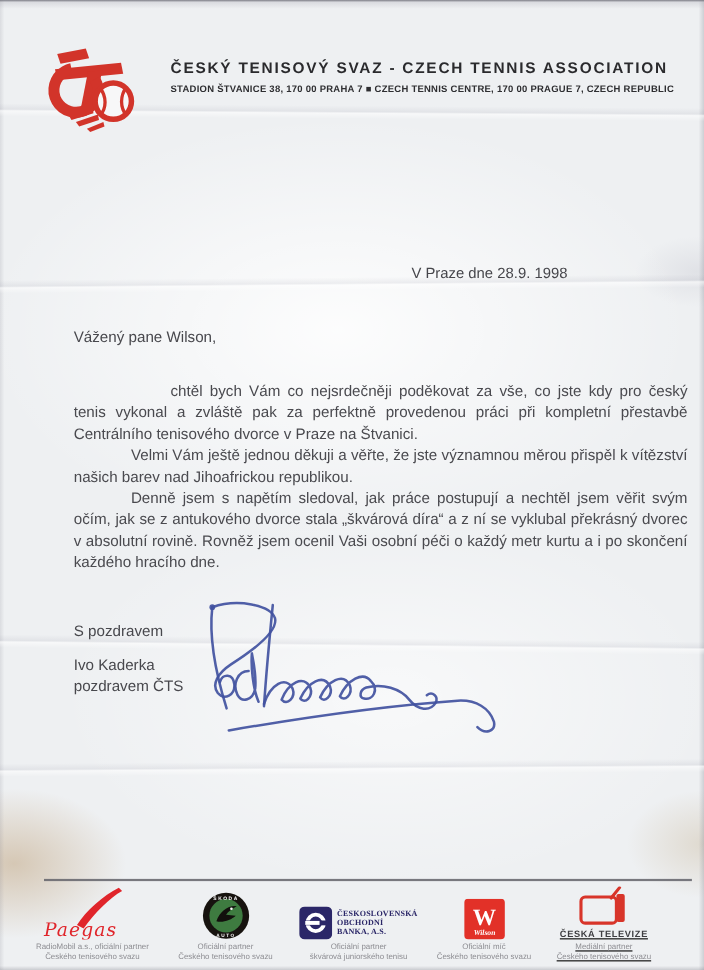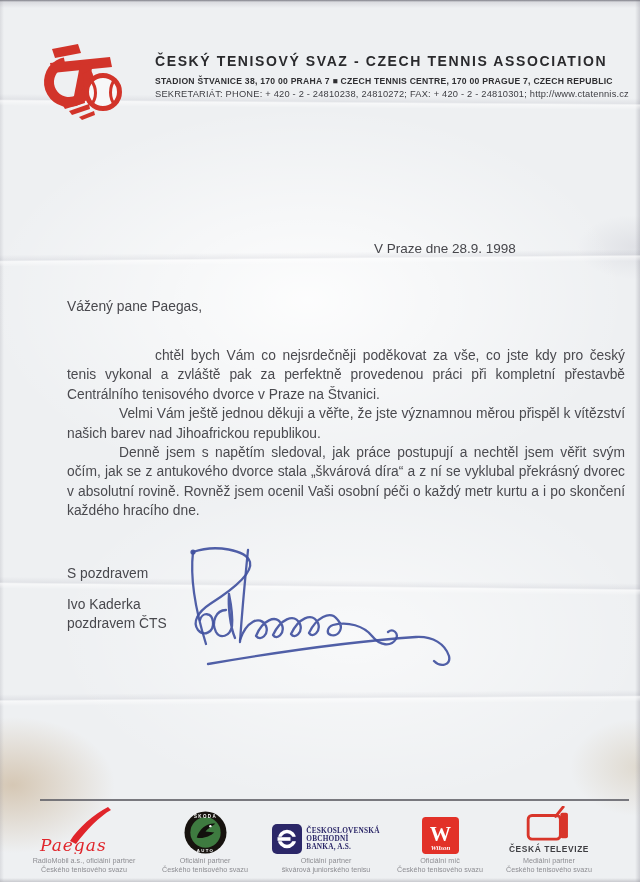--- a/index.html
+++ b/index.html
@@ -69,25 +69,24 @@
       <path d="M 43,75 L 58,69 L 59,73 L 46,78 Z"></path>
     </g>
     <circle cx="33" cy="40" r="20" fill="none" stroke="#d2342a" stroke-width="10" stroke-dasharray="100 26" transform="rotate(-30 33 40)"></circle>
     <circle cx="67" cy="50" r="16.5" fill="#f7f7f8" stroke="#d2342a" stroke-width="5"></circle>
     <path d="M 55,38 C 61,46 61,56 55,63" fill="none" stroke="#d2342a" stroke-width="3"></path>
     <path d="M 79,37 C 73,45 73,56 79,63" fill="none" stroke="#d2342a" stroke-width="3"></path>
   </svg>
 
   <div class="abs org-name">ČESKÝ TENISOVÝ SVAZ - CZECH TENNIS ASSOCIATION</div>
   <div class="abs addr-line">STADION ŠTVANICE 38, 170 00 PRAHA 7 ■ CZECH TENNIS CENTRE, 170 00 PRAGUE 7, CZECH REPUBLIC</div>
-  <div class="abs contact-line">SEKRETARIÁT: PHONE: + 420 - 2 - 24810238, 24810272; FAX: + 420 - 2 - 24810301; http://www.ctatennis.cz</div>
 
   <div class="abs dateline">V Praze dne 28.9. 1998</div>
 
-  <div class="abs salutation">Vážený pane Paegas,</div>
+  <div class="abs salutation">Vážený pane Wilson,</div>
 
   <div class="abs body-text">
     <p class="ind-big">chtěl bych Vám co nejsrdečněji poděkovat za vše, co jste kdy pro český tenis vykonal a zvláště pak za perfektně provedenou práci při kompletní přestavbě Centrálního tenisového dvorce v Praze na Štvanici.</p>
     <p class="ind-small">Velmi Vám ještě jednou děkuji a věřte, že jste významnou měrou přispěl k vítězství našich barev nad Jihoafrickou republikou.</p>
     <p class="ind-small">Denně jsem s napětím sledoval, jak práce postupují a nechtěl jsem věřit svým očím, jak se z antukového dvorce stala „škvárová díra“ a z ní se vyklubal překrásný dvorec v absolutní rovině. Rovněž jsem ocenil Vaši osobní péči o každý metr kurtu a i po skončení každého hracího dne.</p>
   </div>
 
   <div class="abs closing">S pozdravem</div>
 
   <div class="abs signer">
@@ -166,21 +165,21 @@
         <text x="20" y="26" font-size="23" font-weight="bold" font-family="Liberation Serif, serif" fill="#ffffff" text-anchor="middle">W</text>
         <text x="20" y="36" font-size="7.5" font-style="italic" font-weight="bold" font-family="Liberation Serif, serif" fill="#ffffff" text-anchor="middle">Wilson</text>
       </svg>
     </div>
     <div class="caption">
       <div>Oficiální míč</div>
       <div>Českého tenisového svazu</div>
     </div>
   </div>
 
-  <div class="sponsor" style="left:490px;">
+  <div class="sponsor" style="left:490px;text-decoration:underline;">
     <div class="logo-box" style="height:36px;">
       <svg width="54" height="36" viewBox="0 0 56 38">
         <path d="M 43,1 L 35,11" stroke="#d8352a" stroke-width="3" stroke-linecap="round" fill="none"></path>
         <rect x="6" y="10" width="34" height="25" rx="4" fill="none" stroke="#d8352a" stroke-width="3"></rect>
         <rect x="40" y="7" width="8" height="27" rx="2" fill="#d8352a"></rect>
       </svg>
     </div>
     <div class="ct-name">ČESKÁ TELEVIZE</div>
     <div class="caption">
       <div>Mediální partner</div>

